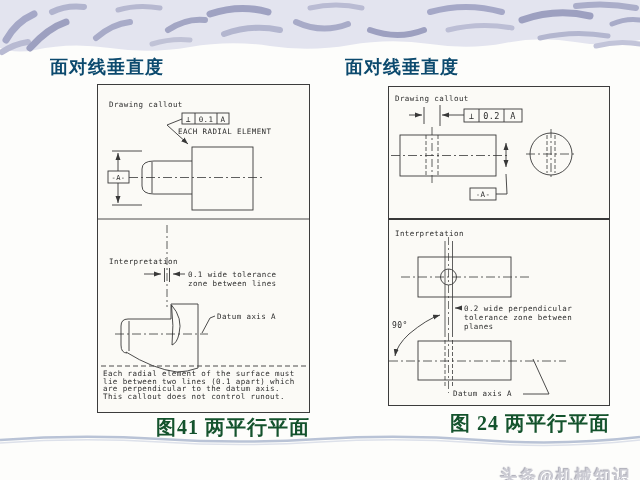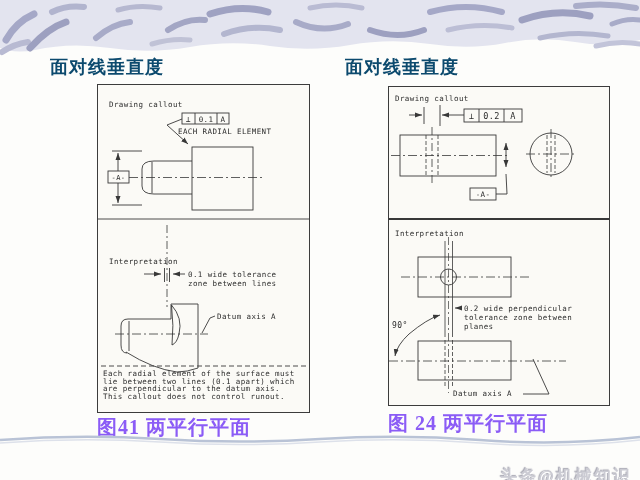--- a/index.html
+++ b/index.html
@@ -20,23 +20,23 @@
     position:absolute;background:#fbfaf6;border:1px solid #3c3c3c;box-sizing:border-box;
   }
   .panel-left{left:97px;top:84px;width:213px;height:329px;}
   .panel-right{left:388px;top:86px;width:222px;height:320px;}
   .panel svg{display:block;}
   svg text{
     font-family:"DejaVu Sans Mono",monospace;
     fill:#2c2c2c;letter-spacing:0.4px;
   }
   .caption{
-    position:absolute;text-align:left;
+    position:absolute;text-align:right;
     font-family:"Liberation Serif",serif;font-weight:bold;
-    font-size:20px;color:#8b5cf6;letter-spacing:1px;white-space:nowrap;
+    font-size:20px;color:#14532d;letter-spacing:1px;white-space:nowrap;
   }
   .caption-left{left:97px;width:213px;top:414px;}
   .caption-right{left:388px;width:222px;top:410px;}
   .bottom-wave{position:absolute;left:0;top:430px;}
   .watermark{
     position:absolute;right:8px;top:465px;
     font-family:"Liberation Serif",serif;font-weight:bold;
     font-size:17px;letter-spacing:2px;color:#cbcbd3;
     text-shadow:1px 1px 0 #ffffff,-1px -1px 1px #a9a9b4;
     white-space:nowrap;

